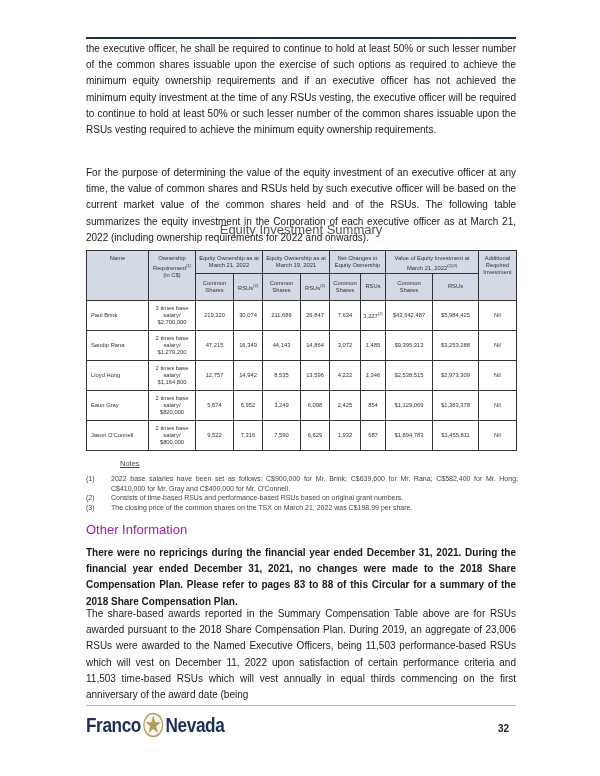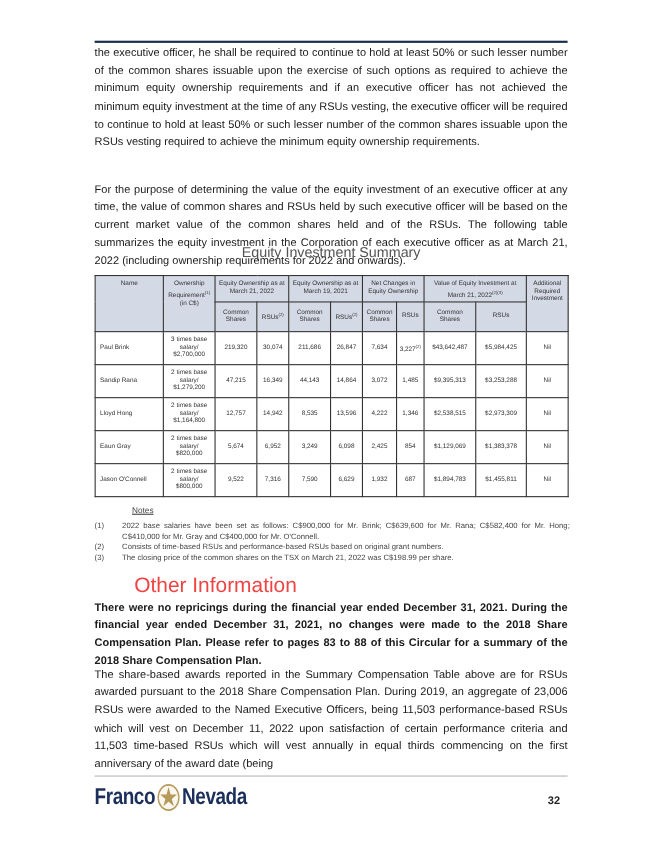--- a/index.html
+++ b/index.html
@@ -18,21 +18,21 @@
   table.eq th { background: #d3dae5; font-weight: normal; line-height: 7px; vertical-align: top; padding-top: 4px; }
   table.eq th.sub { vertical-align: middle; padding-top: 1px; height: 24px; }
   table.eq td { height: 27px; line-height: 7px; }
   table.eq td.name { text-align: left; padding-left: 4px; }
   sup { font-size: 4px; }
   .notes-head { position: absolute; left: 86px; top: 459px; font-size: 7.5px; text-decoration: underline; color: #444; padding-left: 34px; }
   .notes { position: absolute; left: 86px; top: 474px; width: 432px; font-size: 7px; color: #444; line-height: 9.5px; }
   .note { display: flex; }
   .note .num { width: 25px; flex: none; }
   .note .txt { flex: 1; text-align: justify; }
-  .section-head { position: absolute; left: 86px; top: 522px; font-size: 19px; color: #ef4444; margin-left: 36px; }
+  .section-head { position: absolute; left: 86px; top: 522px; font-size: 13px; color: #a21caf; }
   .p3 { top: 545px; font-weight: bold; }
   .p4 { top: 606px; }
   .bottom-rule { position: absolute; left: 86px; top: 705px; width: 430px; height: 1px; background: #b5b5b5; }
   .logo { position: absolute; left: 86px; top: 712px; display: flex; align-items: center;
           font-family: "Liberation Sans", sans-serif; font-weight: bold; font-size: 21px;
           color: #1c2f5a; letter-spacing: -0.5px; transform: scaleX(0.82); transform-origin: left center; }
   .logo svg { margin: 0 2px; }
   .page-num { position: absolute; left: 498px; top: 723px; font-size: 10px; font-weight: bold; color: #222; }
 </style>
 </head>

